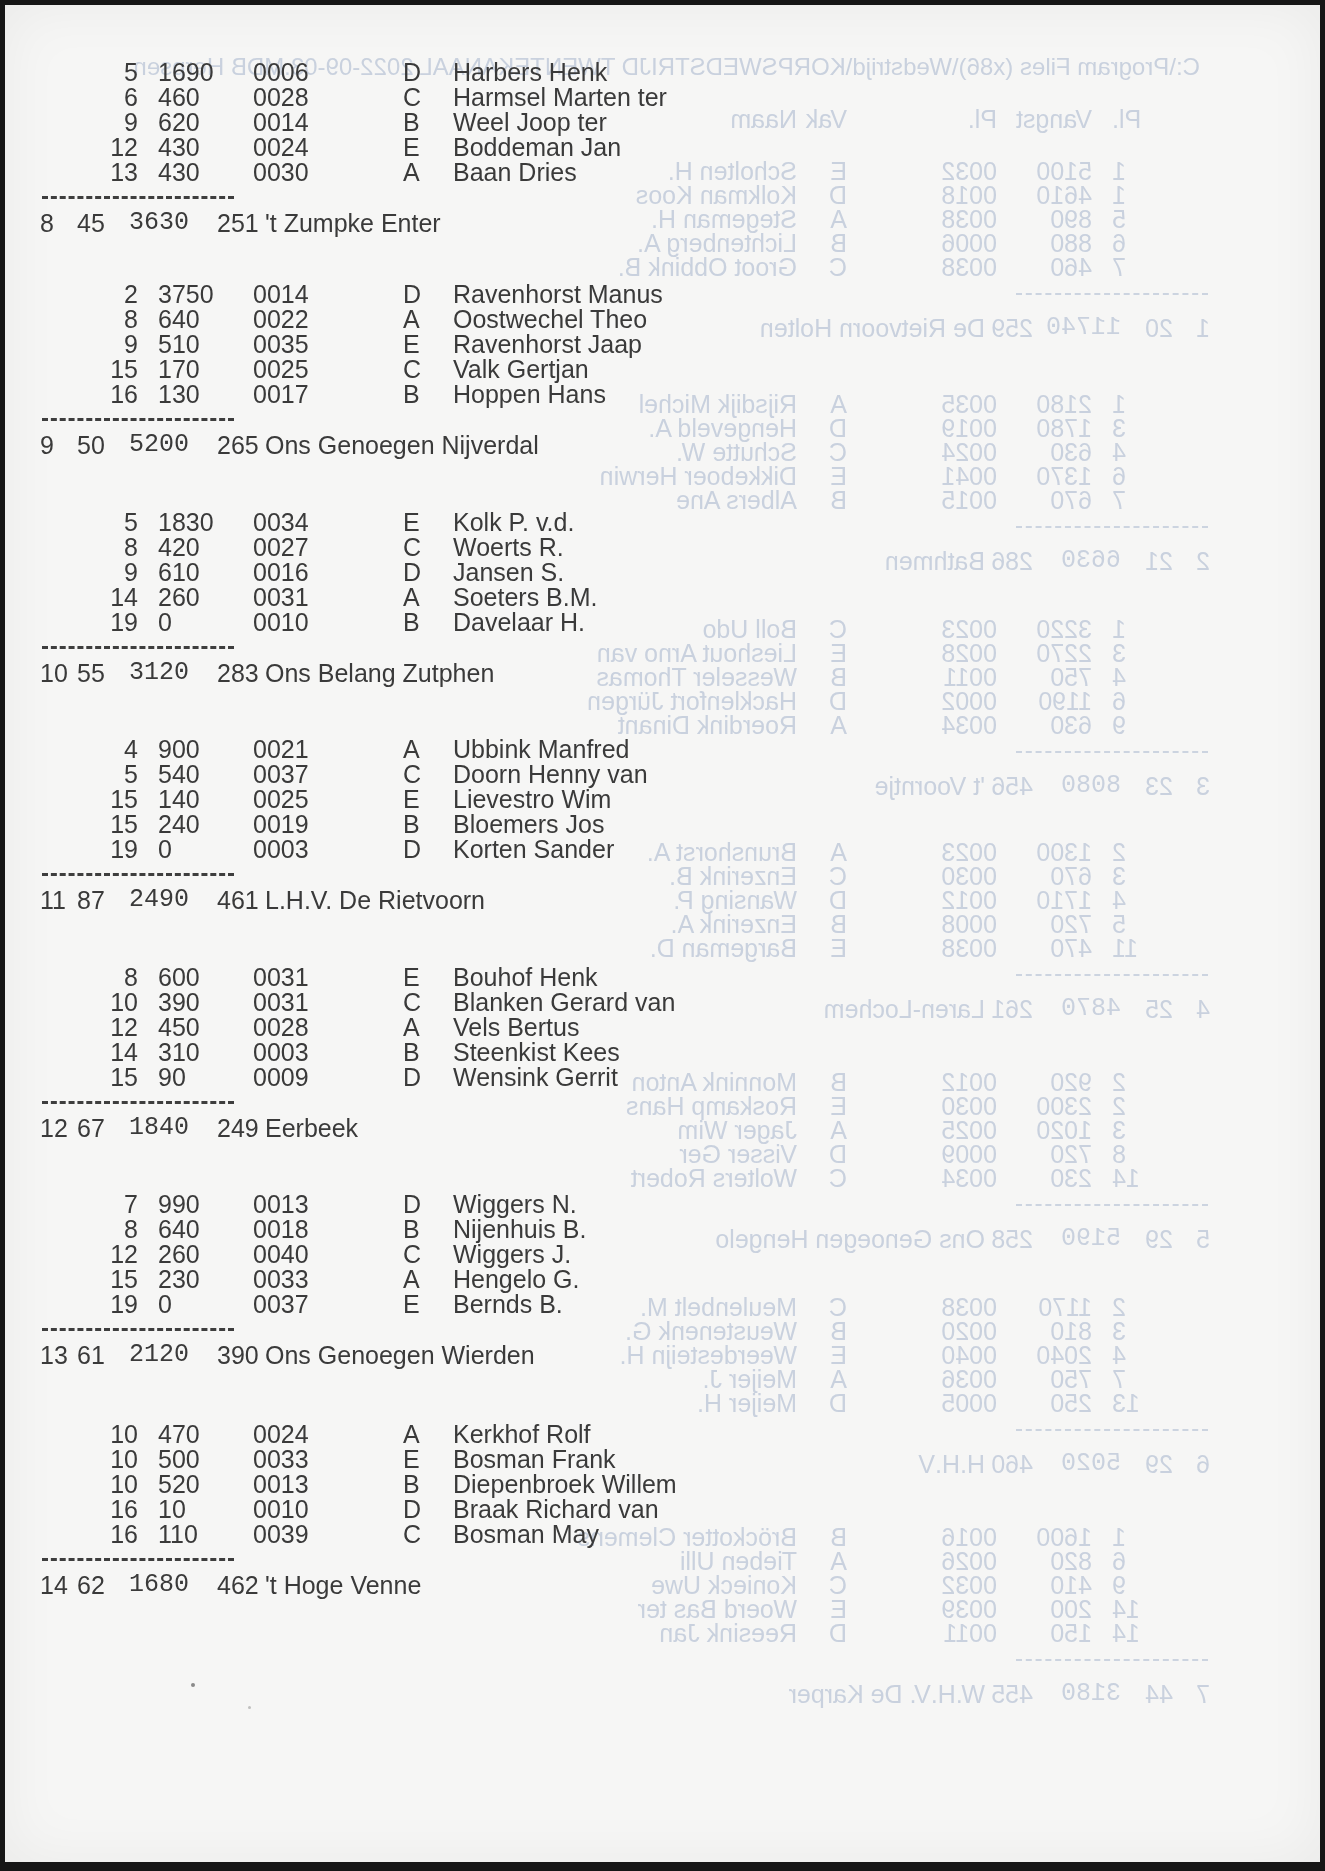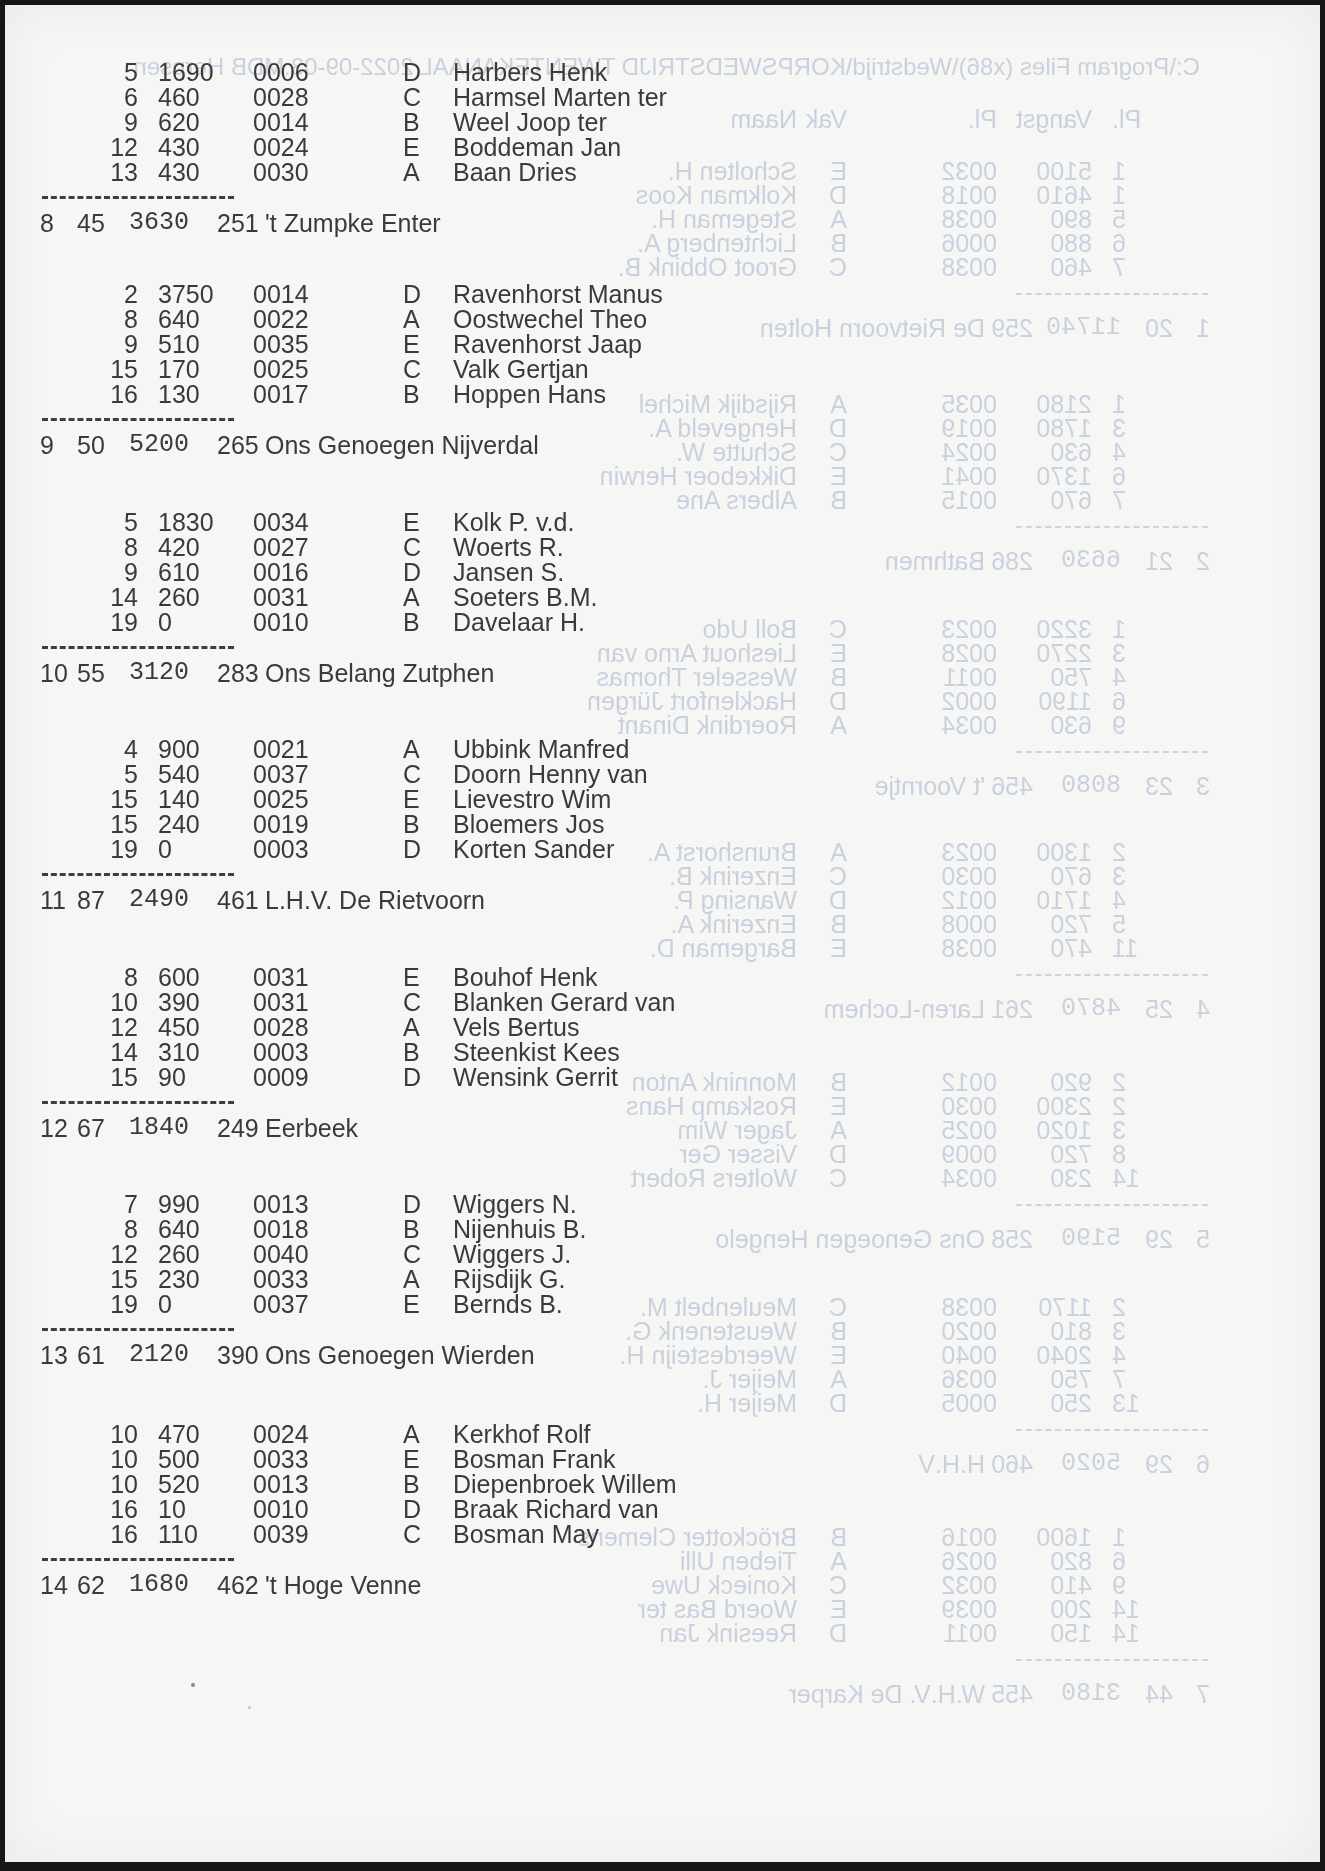--- a/index.html
+++ b/index.html
@@ -141,21 +141,21 @@
       <div class="row" style="top: 959px;"><span class="r-pl">8</span><span class="r-vangst">600</span><span class="r-nr">0031</span><span class="r-vak">E</span><span class="r-naam">Bouhof Henk</span></div>
       <div class="row" style="top: 984px;"><span class="r-pl">10</span><span class="r-vangst">390</span><span class="r-nr">0031</span><span class="r-vak">C</span><span class="r-naam">Blanken Gerard van</span></div>
       <div class="row" style="top: 1009px;"><span class="r-pl">12</span><span class="r-vangst">450</span><span class="r-nr">0028</span><span class="r-vak">A</span><span class="r-naam">Vels Bertus</span></div>
       <div class="row" style="top: 1034px;"><span class="r-pl">14</span><span class="r-vangst">310</span><span class="r-nr">0003</span><span class="r-vak">B</span><span class="r-naam">Steenkist Kees</span></div>
       <div class="row" style="top: 1059px;"><span class="r-pl">15</span><span class="r-vangst">90</span><span class="r-nr">0009</span><span class="r-vak">D</span><span class="r-naam">Wensink Gerrit</span></div>
       <div class="dash" style="top: 1096px;"></div>
       <div class="row" style="top: 1110px;"><span class="t-rank">12</span><span class="t-pts">67</span><span class="t-tot">1840</span><span class="t-code">249</span><span class="t-naam">Eerbeek</span></div>
       <div class="row" style="top: 1186px;"><span class="r-pl">7</span><span class="r-vangst">990</span><span class="r-nr">0013</span><span class="r-vak">D</span><span class="r-naam">Wiggers N.</span></div>
       <div class="row" style="top: 1211px;"><span class="r-pl">8</span><span class="r-vangst">640</span><span class="r-nr">0018</span><span class="r-vak">B</span><span class="r-naam">Nijenhuis B.</span></div>
       <div class="row" style="top: 1236px;"><span class="r-pl">12</span><span class="r-vangst">260</span><span class="r-nr">0040</span><span class="r-vak">C</span><span class="r-naam">Wiggers J.</span></div>
-      <div class="row" style="top: 1261px;"><span class="r-pl">15</span><span class="r-vangst">230</span><span class="r-nr">0033</span><span class="r-vak">A</span><span class="r-naam">Rijsdijk G.</span></div>
+      <div class="row" style="top: 1261px;"><span class="r-pl">15</span><span class="r-vangst">230</span><span class="r-nr">0033</span><span class="r-vak">A</span><span class="r-naam">Hengelo G.</span></div>
       <div class="row" style="top: 1286px;"><span class="r-pl">19</span><span class="r-vangst">0</span><span class="r-nr">0037</span><span class="r-vak">E</span><span class="r-naam">Bernds B.</span></div>
       <div class="dash" style="top: 1323px;"></div>
       <div class="row" style="top: 1337px;"><span class="t-rank">13</span><span class="t-pts">61</span><span class="t-tot">2120</span><span class="t-code">390</span><span class="t-naam">Ons Genoegen Wierden</span></div>
       <div class="row" style="top: 1416px;"><span class="r-pl">10</span><span class="r-vangst">470</span><span class="r-nr">0024</span><span class="r-vak">A</span><span class="r-naam">Kerkhof Rolf</span></div>
       <div class="row" style="top: 1441px;"><span class="r-pl">10</span><span class="r-vangst">500</span><span class="r-nr">0033</span><span class="r-vak">E</span><span class="r-naam">Bosman Frank</span></div>
       <div class="row" style="top: 1466px;"><span class="r-pl">10</span><span class="r-vangst">520</span><span class="r-nr">0013</span><span class="r-vak">B</span><span class="r-naam">Diepenbroek Willem</span></div>
       <div class="row" style="top: 1491px;"><span class="r-pl">16</span><span class="r-vangst">10</span><span class="r-nr">0010</span><span class="r-vak">D</span><span class="r-naam">Braak Richard van</span></div>
       <div class="row" style="top: 1516px;"><span class="r-pl">16</span><span class="r-vangst">110</span><span class="r-nr">0039</span><span class="r-vak">C</span><span class="r-naam">Bosman May</span></div>
       <div class="dash" style="top: 1553px;"></div>
       <div class="row" style="top: 1567px;"><span class="t-rank">14</span><span class="t-pts">62</span><span class="t-tot">1680</span><span class="t-code">462</span><span class="t-naam">'t Hoge Venne</span></div>

